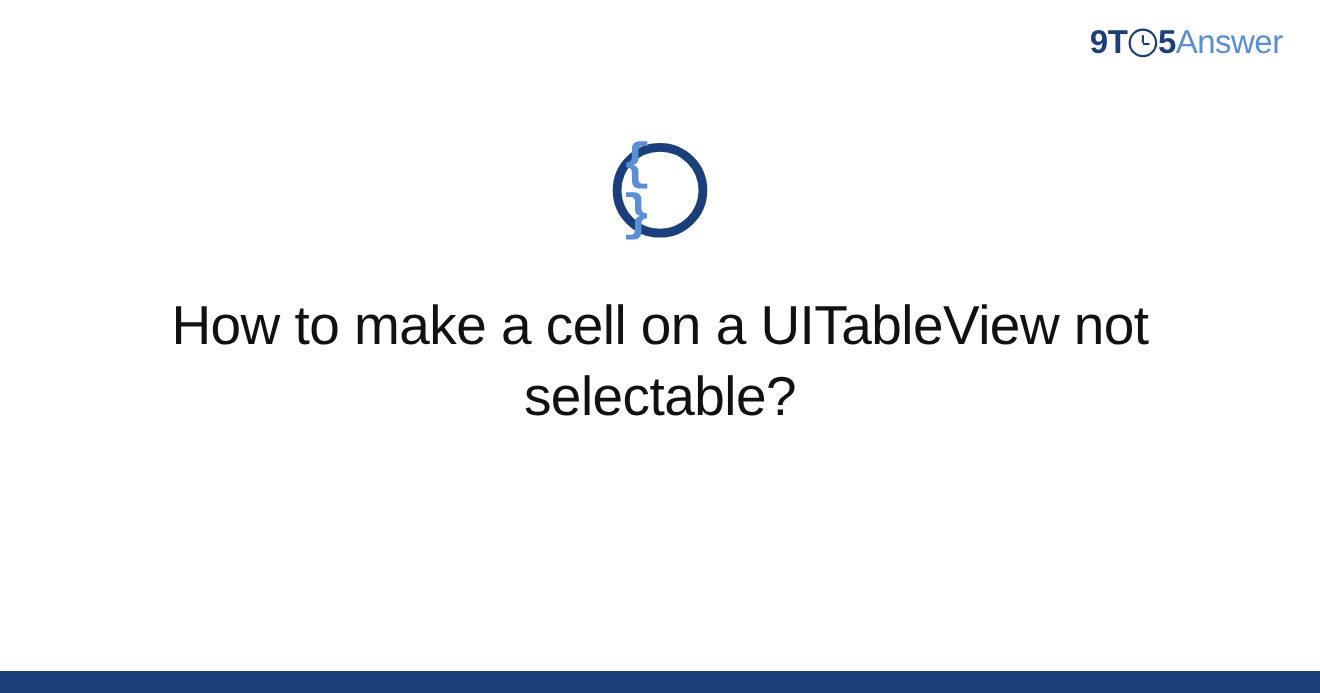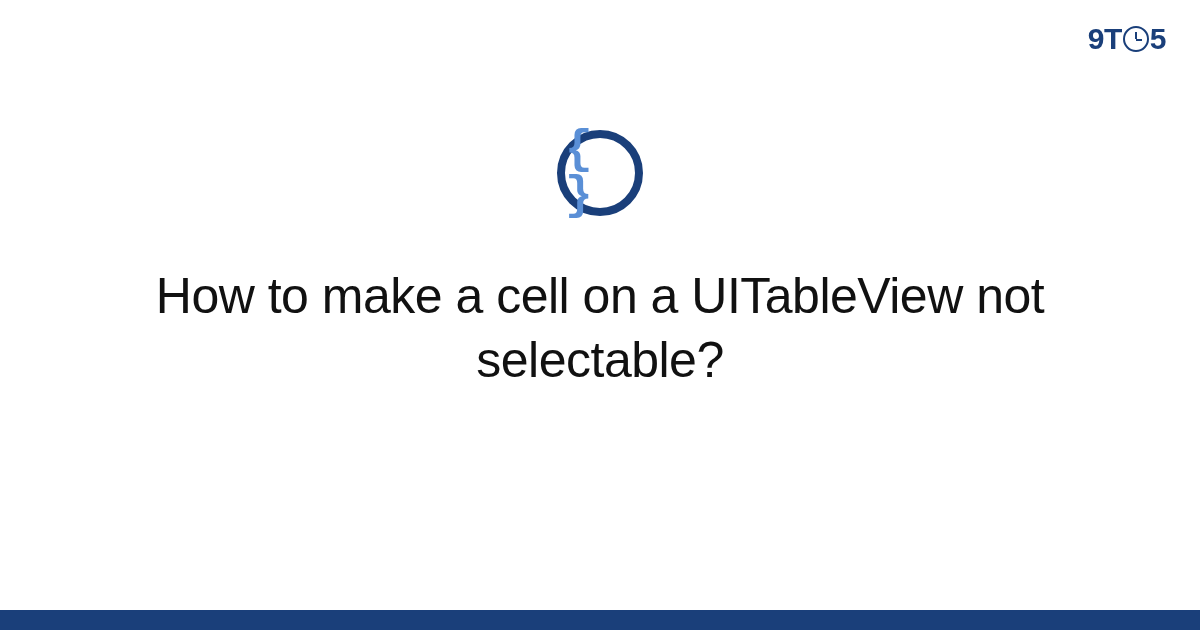--- a/index.html
+++ b/index.html
@@ -113,20 +113,21 @@
       background: #1a3f7a;
     }
   </style>
 </head>
 <body>
 
 <div class="logo">
   <span class="logo-9t">9T</span>
   <span class="logo-clock"></span>
   <span class="logo-5">5</span>
+  <span class="logo-answer">Answer</span>
 </div>
 
 <div class="center-icon">
   <span class="braces">{ }</span>
 </div>
 
 <h1 class="title">How to make a cell on a UITableView not selectable?</h1>
 
 <div class="bottom-bar"></div>
 

